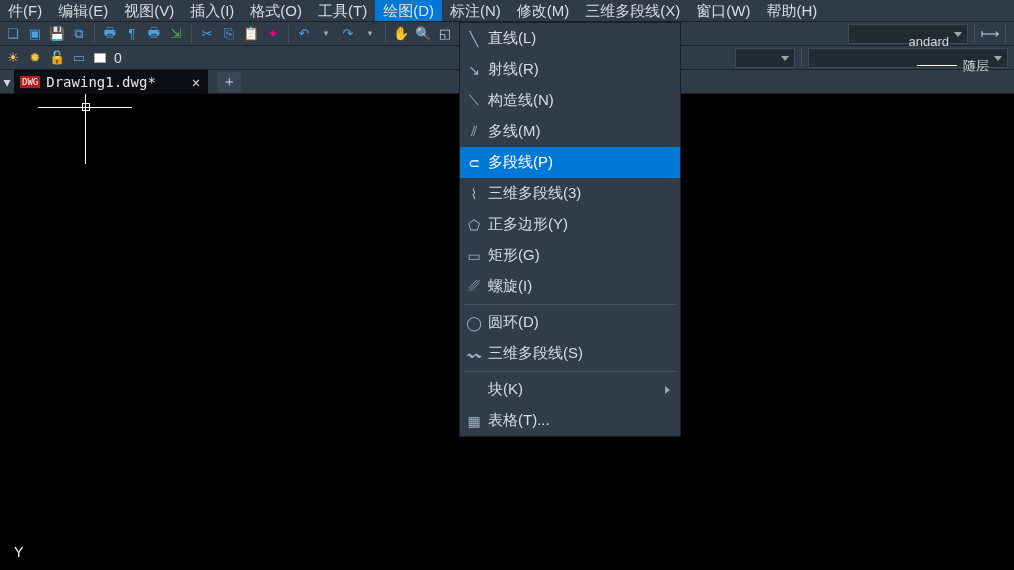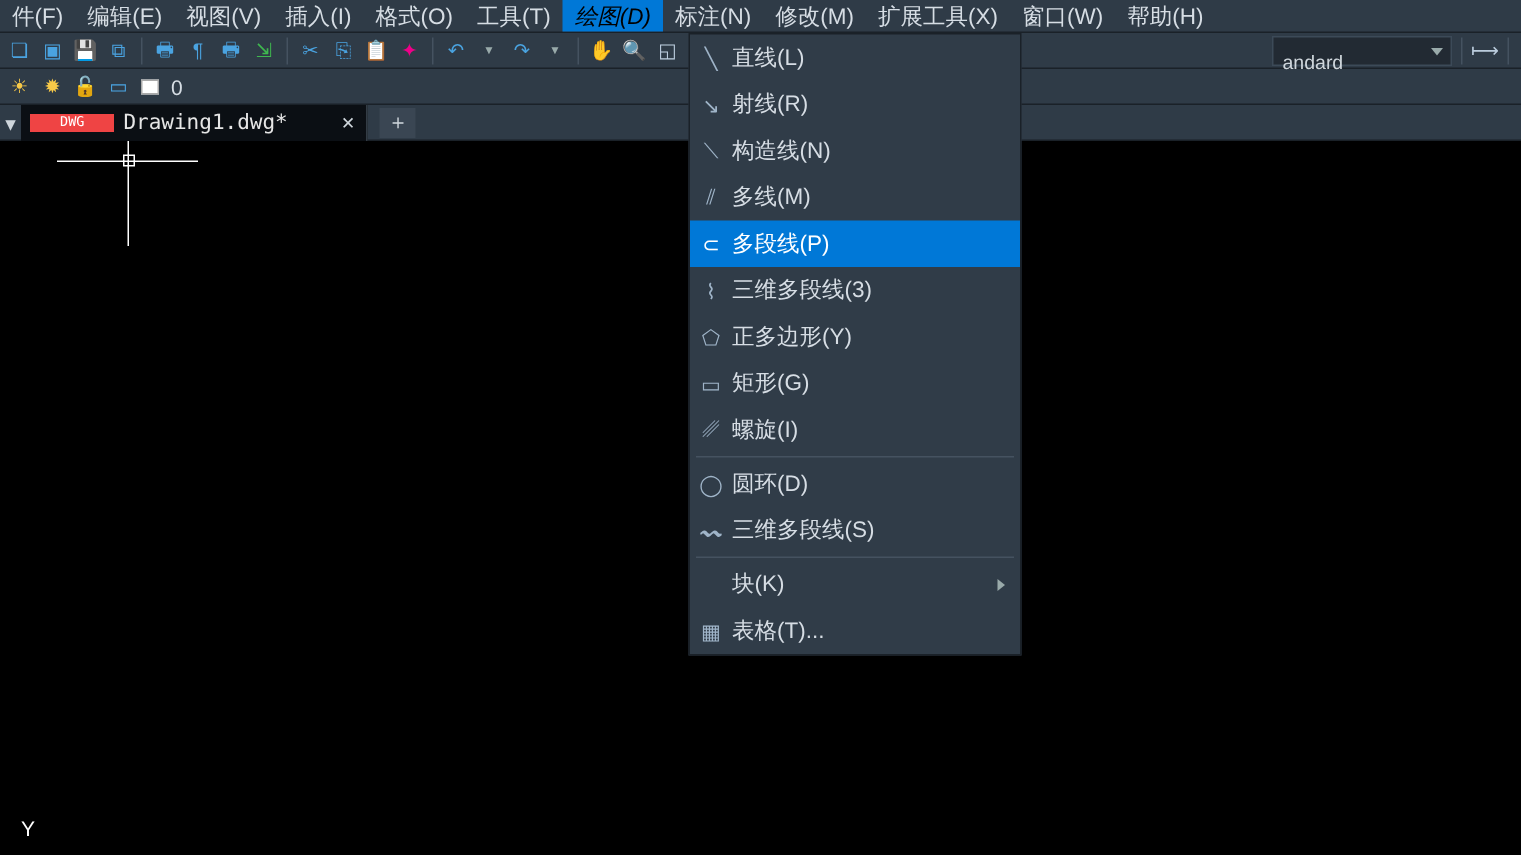--- a/index.html
+++ b/index.html
@@ -20,22 +20,21 @@
     border-bottom: 1px solid #1a2128;
   }
   .menubar .menu-item {
     padding: 2px 8px;
     color: #d6dde4;
     font-size: 15px;
     cursor: pointer;
   }
   .menubar .menu-item.open {
     background: #0078d7;
-    color: #000000;
-    font-style: italic;
+    color: #e5e5e5;
   }
   .toolbar1, .toolbar2 {
     display: flex;
     align-items: center;
     height: 24px;
     background: #2f3b47;
     border-bottom: 1px solid #1a2128;
     padding-left: 4px;
     gap: 4px;
   }
@@ -66,20 +65,21 @@
     background: #222a33;
     border: 1px solid #3c4a58;
     height: 20px;
     display: flex;
     align-items: center;
     padding: 16px 18px 0 6px;
     position: relative;
     font-size: 13px;
     color: #cfd6dc;
     min-width: 90px;
+    justify-content: flex-end;
   }
   .combo::after {
     content: '';
     position: absolute;
     right: 5px;
     top: 7px;
     border-left: 4px solid transparent;
     border-right: 4px solid transparent;
     border-top: 5px solid #9aa;
   }
@@ -228,21 +228,21 @@
 <div class="menubar">
   <div class="menu-item">件(F)</div>
   <div class="menu-item">编辑(E)</div>
   <div class="menu-item">视图(V)</div>
   <div class="menu-item">插入(I)</div>
   <div class="menu-item">格式(O)</div>
   <div class="menu-item">工具(T)</div>
   <div class="menu-item open">绘图(D)</div>
   <div class="menu-item">标注(N)</div>
   <div class="menu-item">修改(M)</div>
-  <div class="menu-item">扩展工具(X)</div>
+  <div class="menu-item">三维多段线(X)</div>
   <div class="menu-item">窗口(W)</div>
   <div class="menu-item">帮助(H)</div>
 </div>
 
 <div class="toolbar1">
   <span class="tool-btn icon-blue">❏</span>
   <span class="tool-btn icon-blue">▣</span>
   <span class="tool-btn icon-blue">💾</span>
   <span class="tool-btn icon-blue">⧉</span>
   <div class="tool-sep"></div>
@@ -276,26 +276,34 @@
 
 <div class="toolbar2">
   <span class="tool-btn icon-sun">☀</span>
   <span class="tool-btn icon-sun">✹</span>
   <span class="tool-btn icon-blue">🔓</span>
   <span class="tool-btn icon-blue">▭</span>
   <span class="small-icn">
       <span class="layer-box"></span>
     </span>
   <span style="margin-left:4px;color:#d6dde4;">0</span>
+  <div class="toolbar-right">
+    <div class="combo" style="min-width:60px"></div>
+    <div class="tool-sep"></div>
+    <div class="combo" style="min-width:200px;display:flex;align-items:center;">
+      <span class="combo-line"></span>
+      <span>随层</span>
+    </div>
+  </div>
 </div>
 
 <div class="tabbar">
   <div class="tab-arrow">▾</div>
   <div class="tab">
-    <span class="icon-blue small-icn" style="background:#ef4444;color:#fff;font-size:9px;padding:1px 20px;text-align:right;">DWG</span>
+    <span class="icon-blue small-icn" style="background:#b91c1c;color:#fff;font-size:9px;padding:1px 2px;text-align:right;">DWG</span>
     <span>Drawing1.dwg*</span>
     <span class="close">✕</span>
   </div>
   <div class="tab-add">＋</div>
 </div>
 
 <div class="canvas">
   <div class="crosshair-v"></div>
   <div class="crosshair-h"></div>
   <div class="cursor-box"></div>

